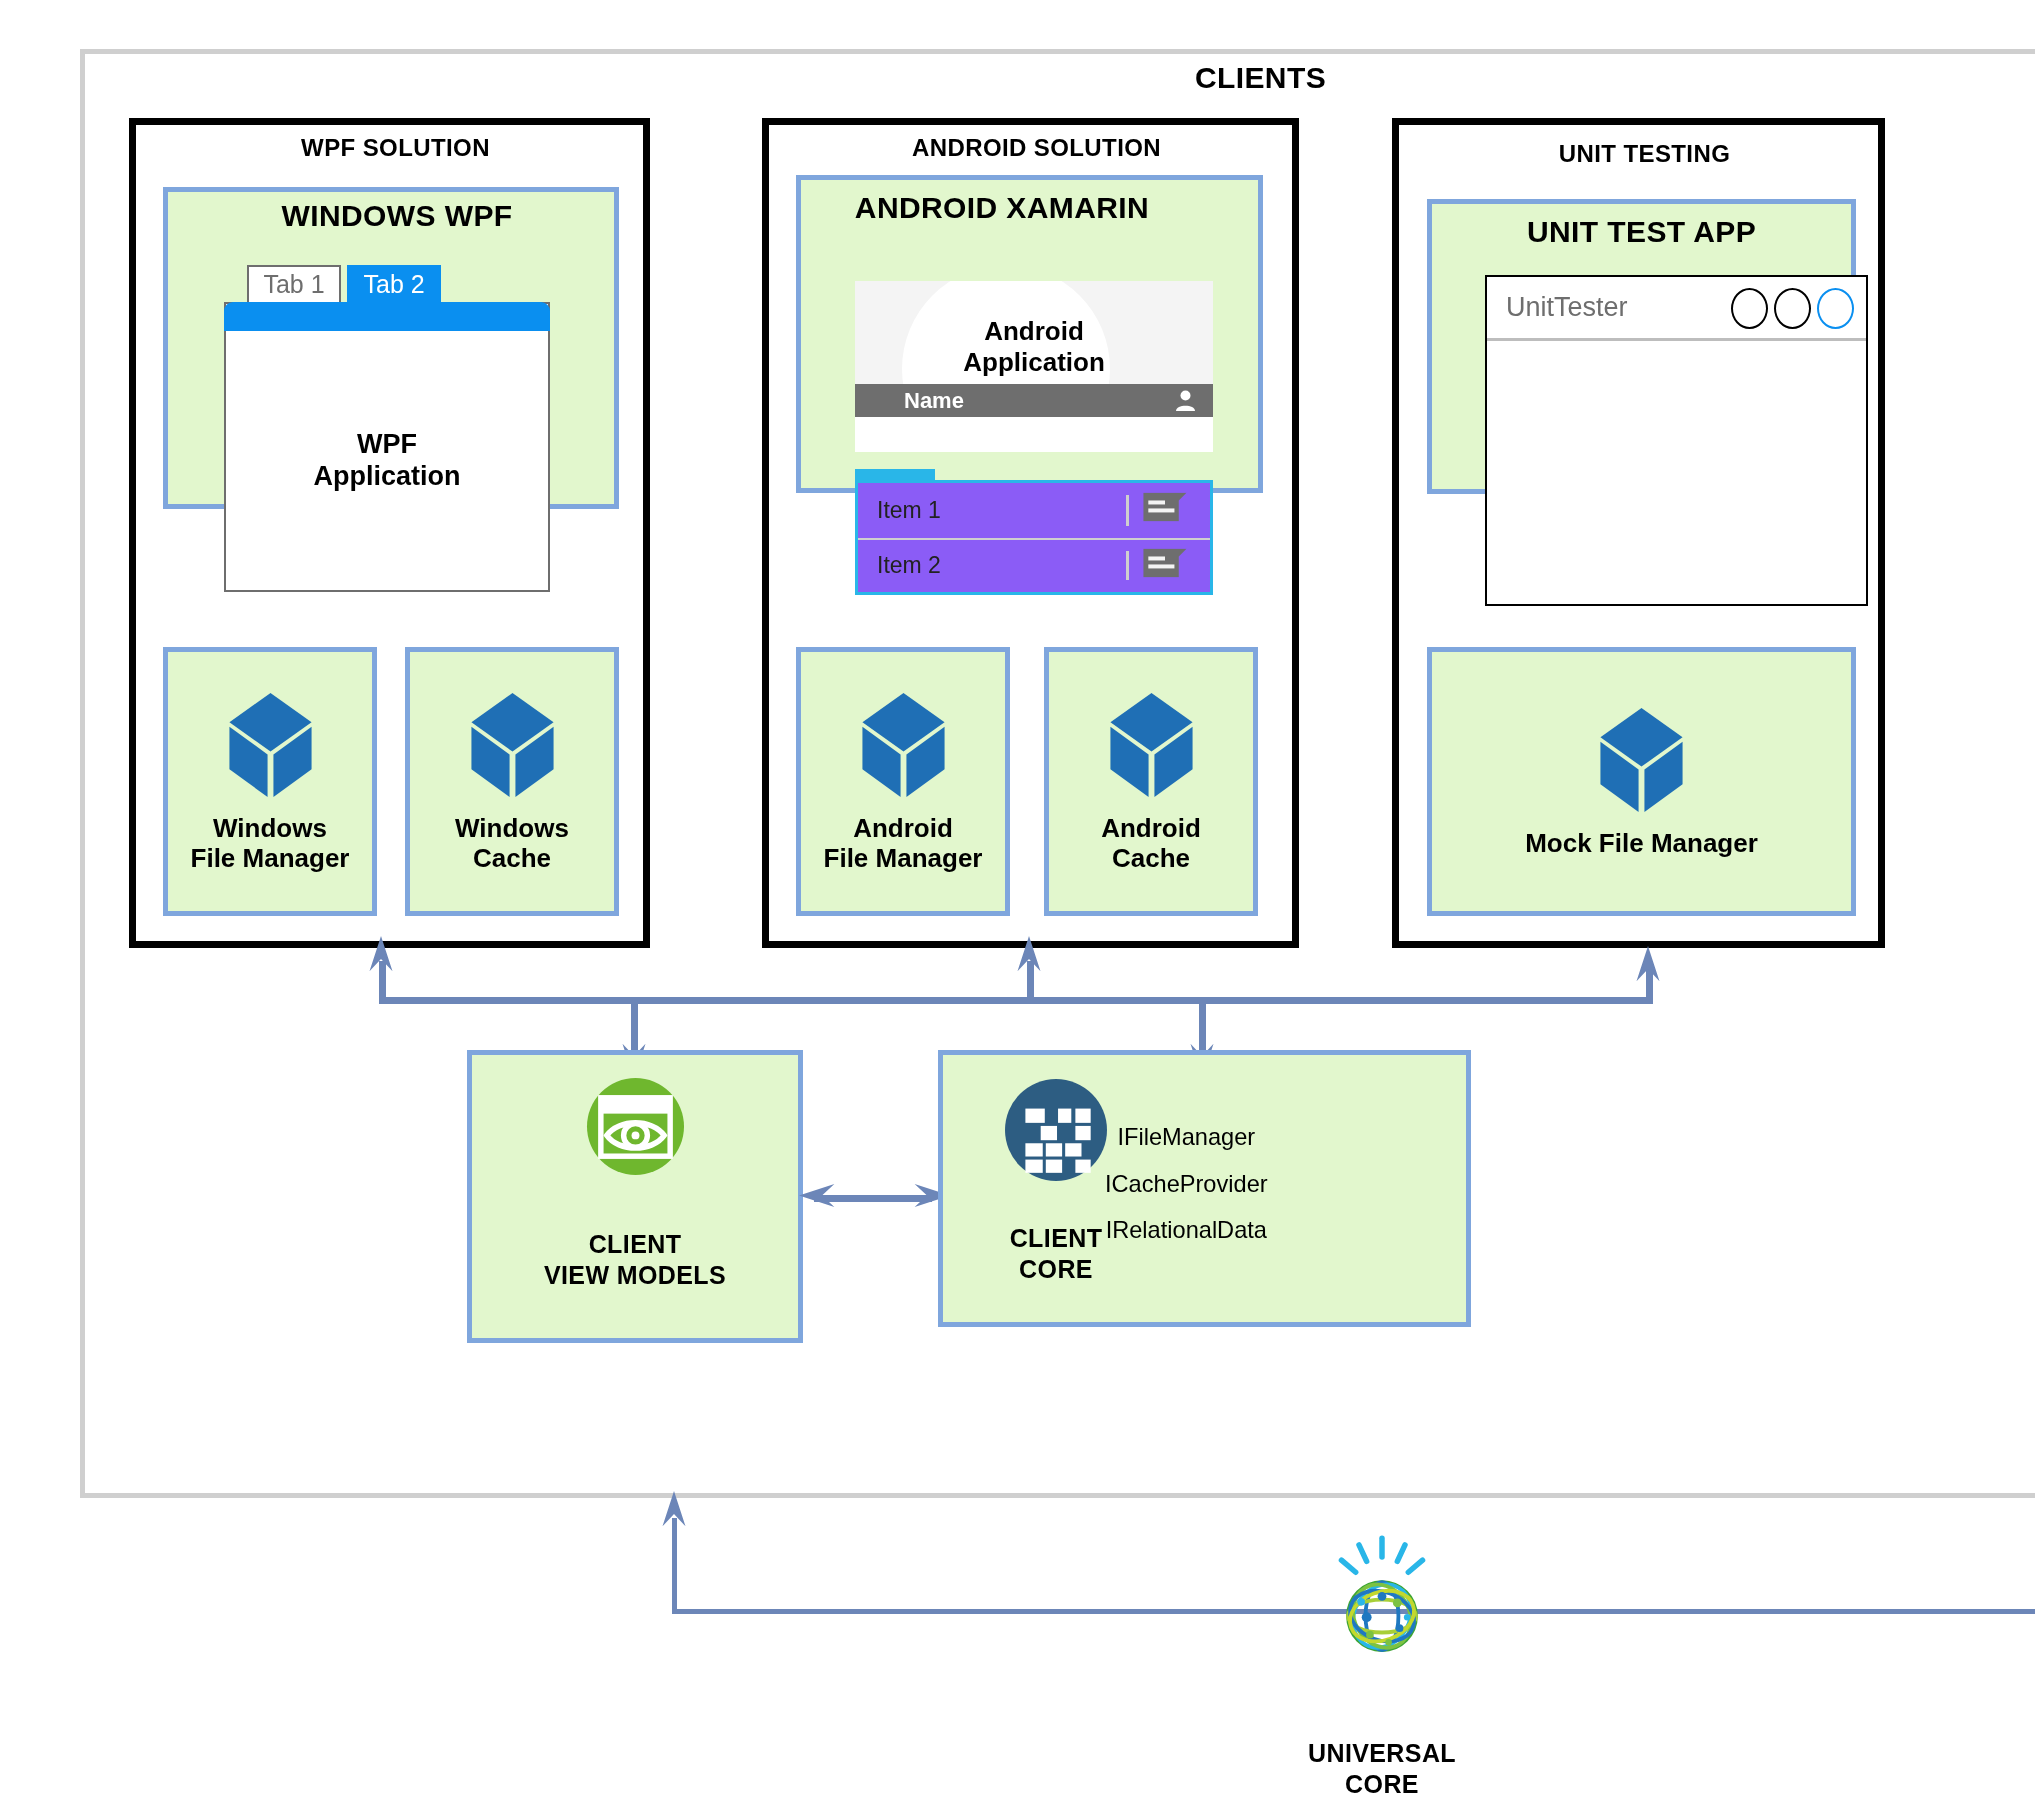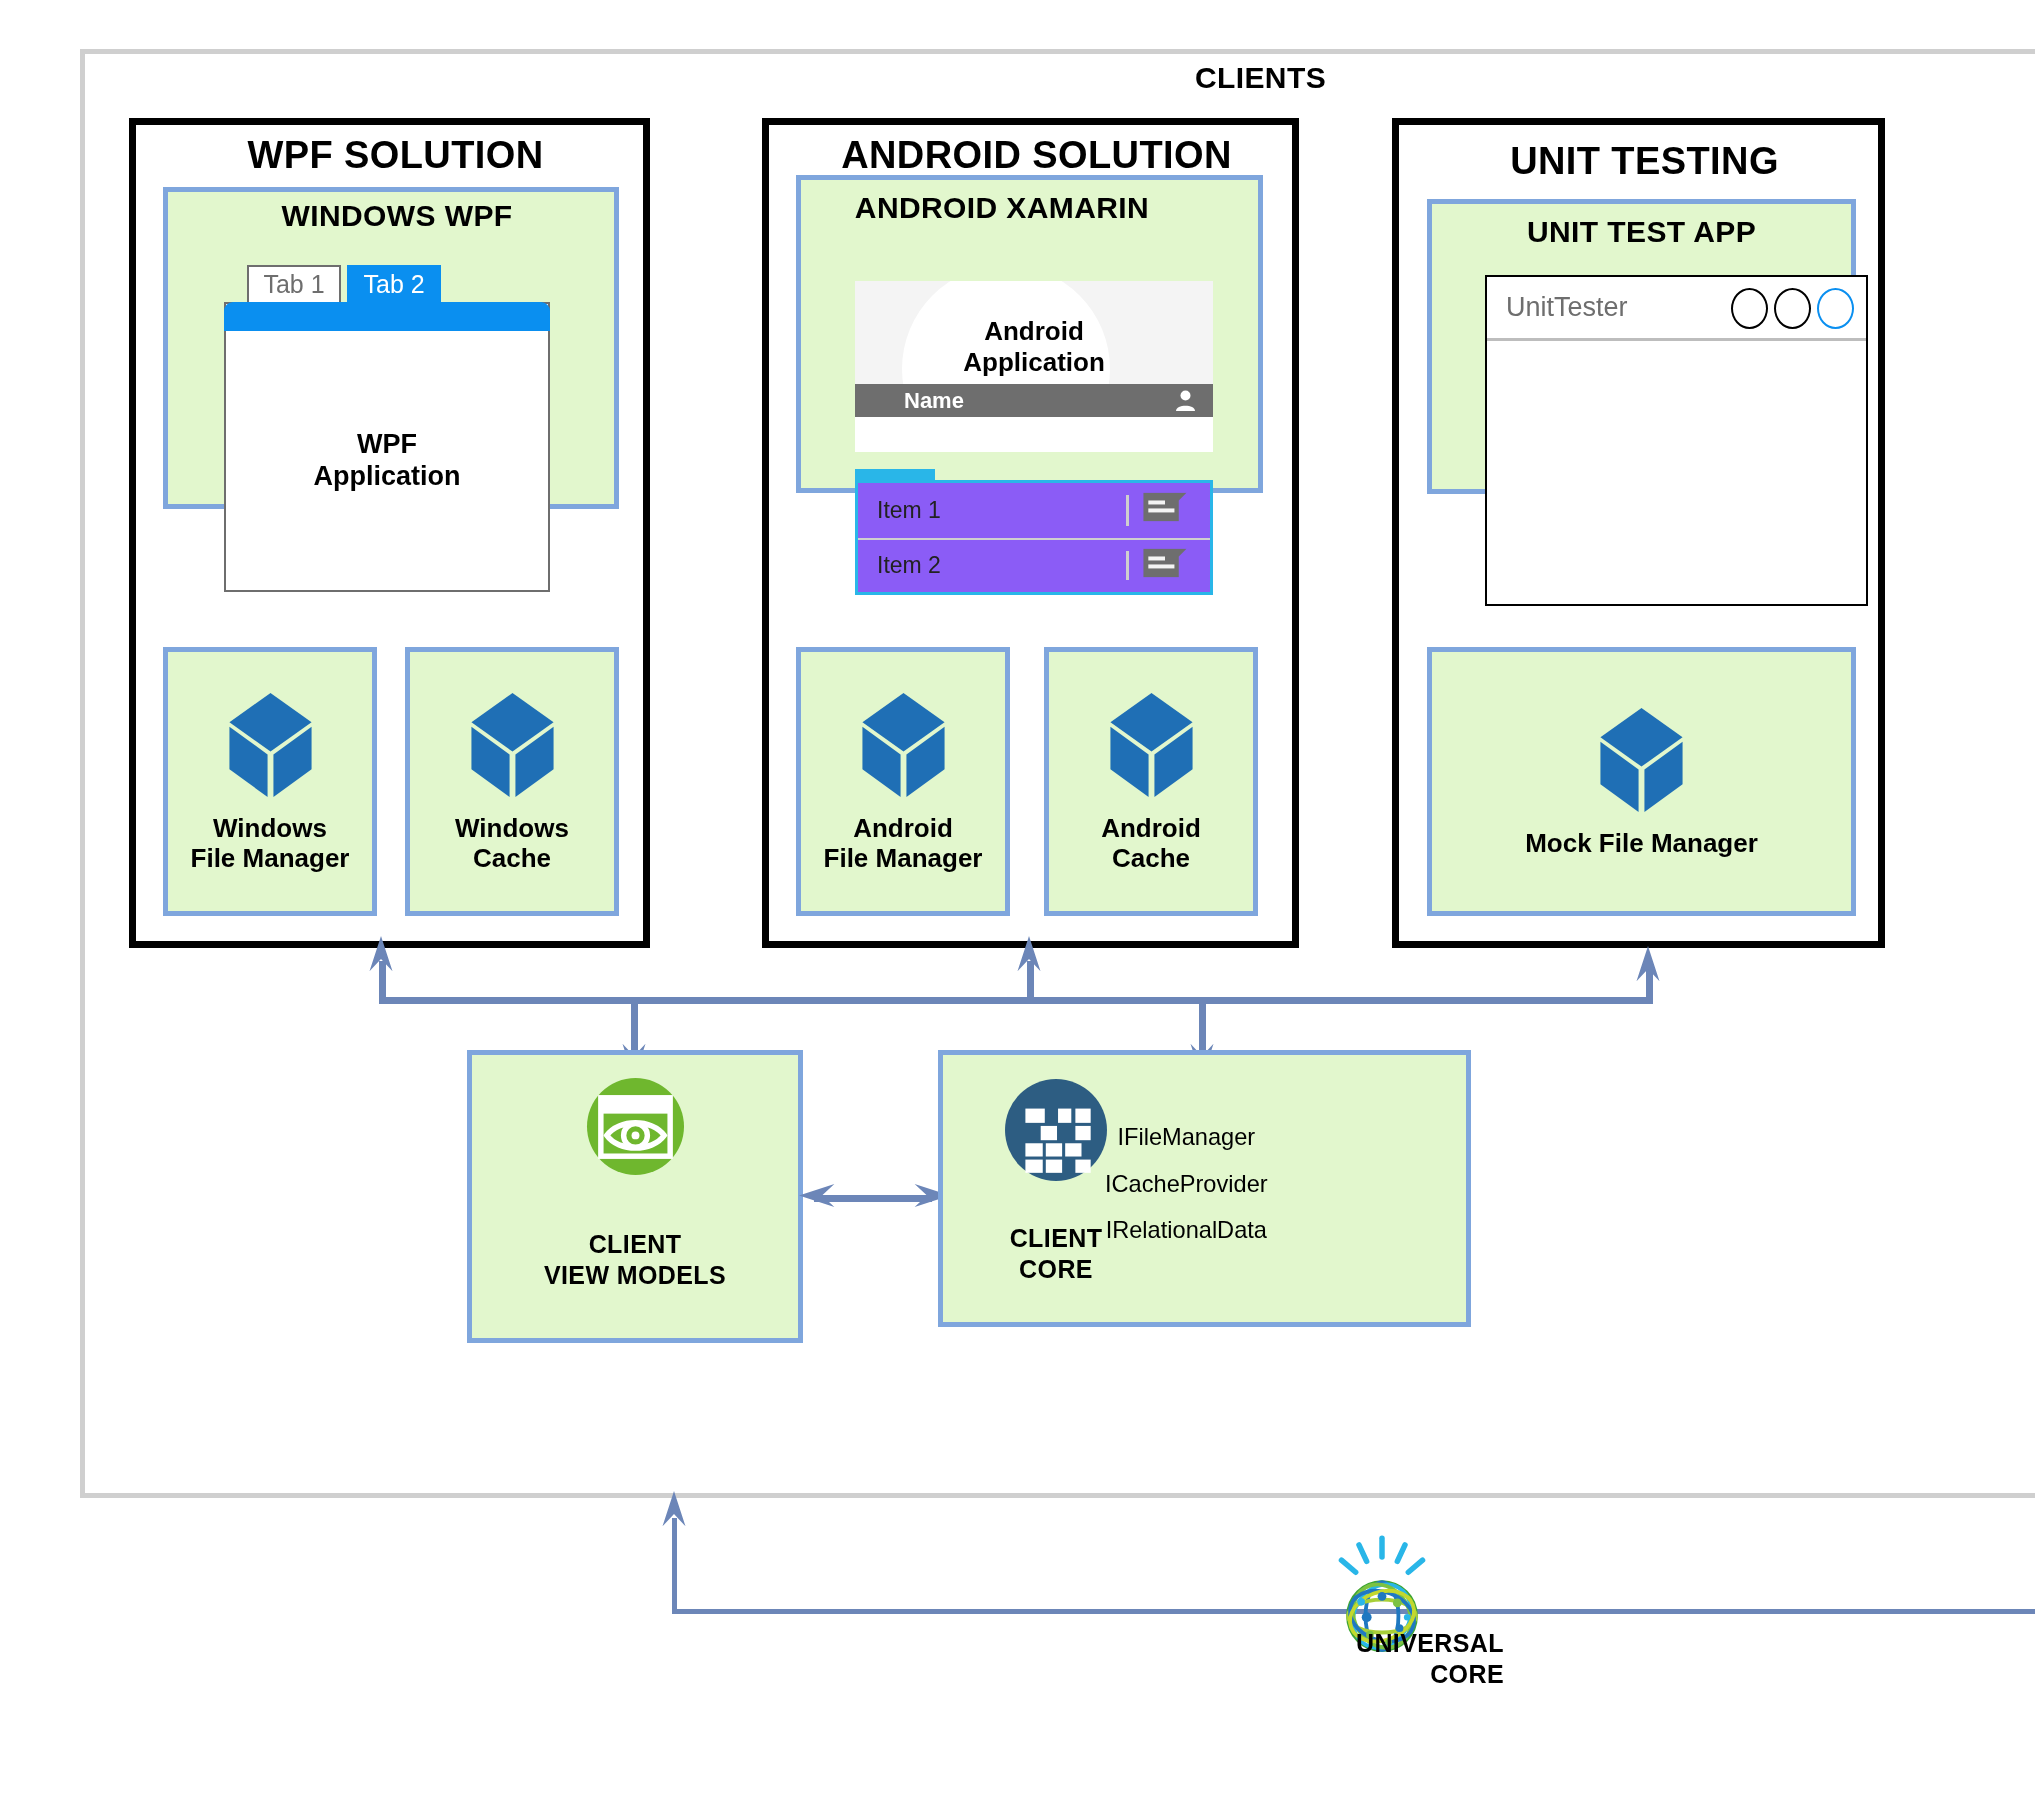--- a/index.html
+++ b/index.html
@@ -24,21 +24,21 @@
   #clients-title {
     left:80px; top:61px; width:2361px;
     text-align:center; font-size:30px; font-weight:bold; color:#000;
     letter-spacing:0.4px;
   }
 
   
   .solution-box { border:7.3px solid #000; background:#fff; }
   .solution-title {
     position:absolute; left:0; width:100%; text-align:center;
-    font-size:38px; font-weight:bold; color:#000; letter-spacing:0.4px;padding-left:12px;
+    font-size:24px; font-weight:bold; color:#000; letter-spacing:0.4px;padding-left:12px;
   }
 
   
   .green-panel {
     background:#e2f7cd; border:5.7px solid #7fa6dd;
   }
   .green-title {
     position:absolute; left:0; width:100%; text-align:center;
     font-size:30px; font-weight:bold; color:#000; letter-spacing:0.4px;
   }
@@ -487,19 +487,19 @@
       </svg>
   </div>
 
   <div class="line-h" style="left:672px; top:1609px; width:2218px;"></div>
 
   <div class="abs" style="left:1327px; top:1535px;">
     <svg width="110" height="126" viewBox="0 0 270 310">
         <use href="#sym-globe"></use>
       </svg>
   </div>
-  <div id="universal-label" style="left:1260px; top:1628px; width:244px;text-align:right;">
+  <div id="universal-label" style="left:1260px; top:1738px; width:244px;">
     <span>UNIVERSAL</span><br>
     <span>CORE</span>
   </div>
 
 </div>
 
 
 </body></html>

